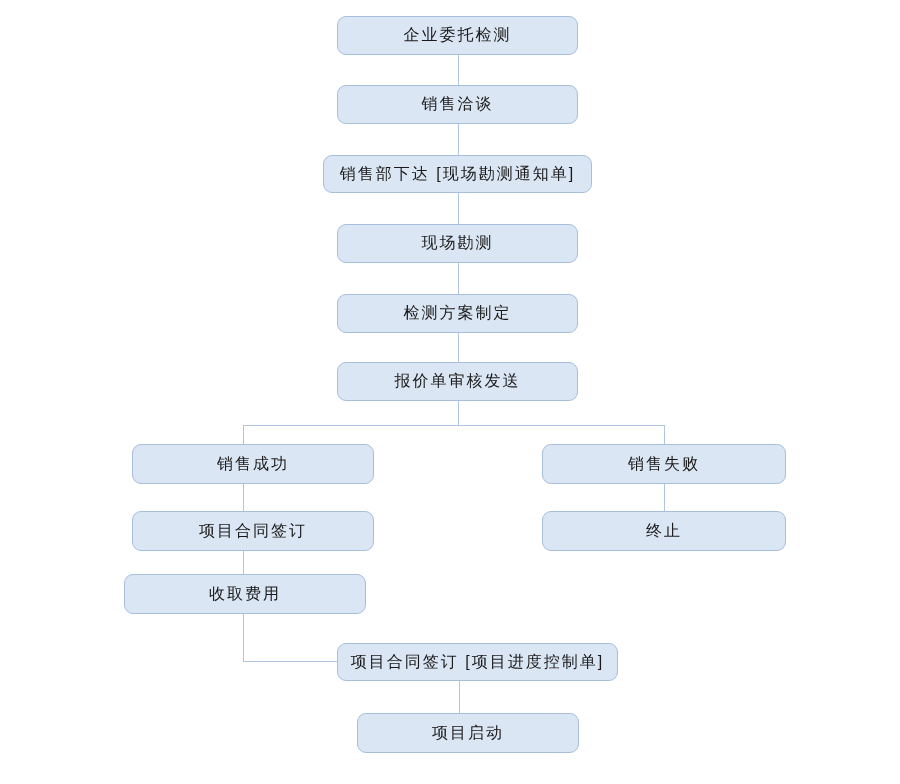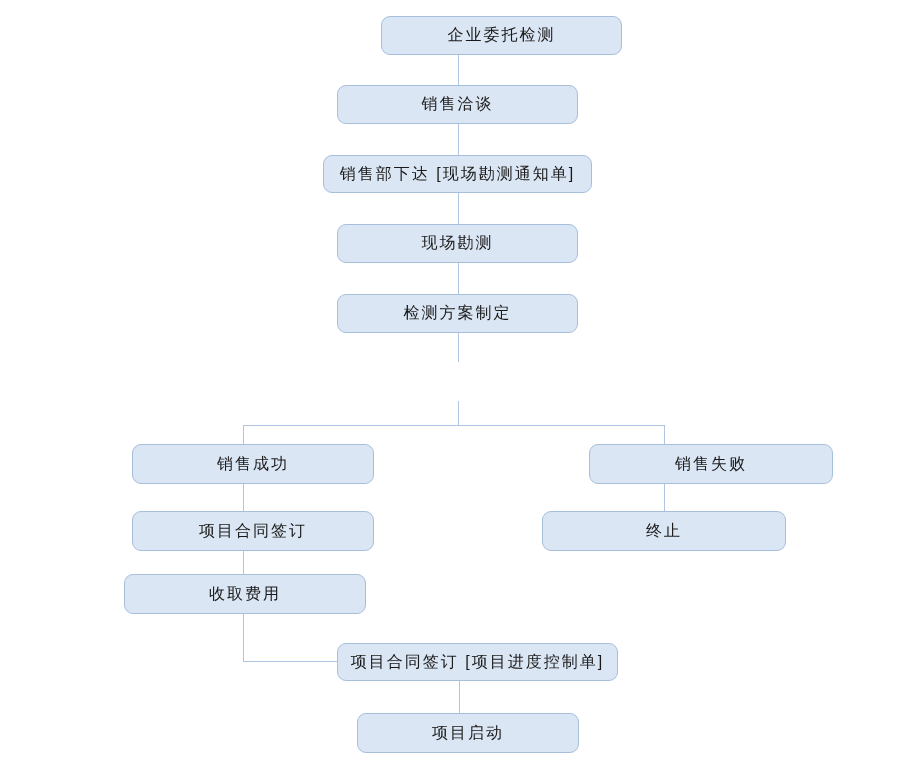--- a/index.html
+++ b/index.html
@@ -52,28 +52,29 @@
 
   <div class="edge" style="left:243px; top:484px; width:1px; height:27px;"></div>
   <div class="edge" style="left:243px; top:551px; width:1px; height:23px;"></div>
   <div class="edge" style="left:243px; top:614px; width:1px; height:47px;"></div>
   <div class="edge" style="left:243px; top:661px; width:94px; height:1px;"></div>
 
   <div class="edge" style="left:664px; top:484px; width:1px; height:27px;"></div>
 
   <div class="edge" style="left:459px; top:681px; width:1px; height:32px;"></div>
 
-  <div class="node" style="left:337px; top:16px;  width:241px; height:39px;margin-left:44px;">企业委托检测</div>
+  <div class="node" style="left:337px; top:16px;  width:241px; height:39px;">企业委托检测</div>
   <div class="node" style="left:337px; top:85px;  width:241px; height:39px;">销售洽谈</div>
   <div class="node" style="left:323px; top:155px; width:269px; height:38px;">销售部下达 [现场勘测通知单]</div>
   <div class="node" style="left:337px; top:224px; width:241px; height:39px;">现场勘测</div>
   <div class="node" style="left:337px; top:294px; width:241px; height:39px;text-align:center;">检测方案制定</div>
+  <div class="node" style="left:337px; top:362px; width:241px; height:39px;">报价单审核发送</div>
 
   <div class="node" style="left:132px; top:444px; width:242px; height:40px;">销售成功</div>
-  <div class="node" style="left:542px; top:444px; width:244px; height:40px;margin-left:47px;">销售失败</div>
+  <div class="node" style="left:542px; top:444px; width:244px; height:40px;">销售失败</div>
 
   <div class="node" style="left:132px; top:511px; width:242px; height:40px;">项目合同签订</div>
   <div class="node" style="left:542px; top:511px; width:244px; height:40px;">终止</div>
 
   <div class="node" style="left:124px; top:574px; width:242px; height:40px;">收取费用</div>
 
   <div class="node" style="left:337px; top:643px; width:281px; height:38px;">项目合同签订 [项目进度控制单]</div>
   <div class="node" style="left:357px; top:713px; width:222px; height:40px;">项目启动</div>
 
 </div>

